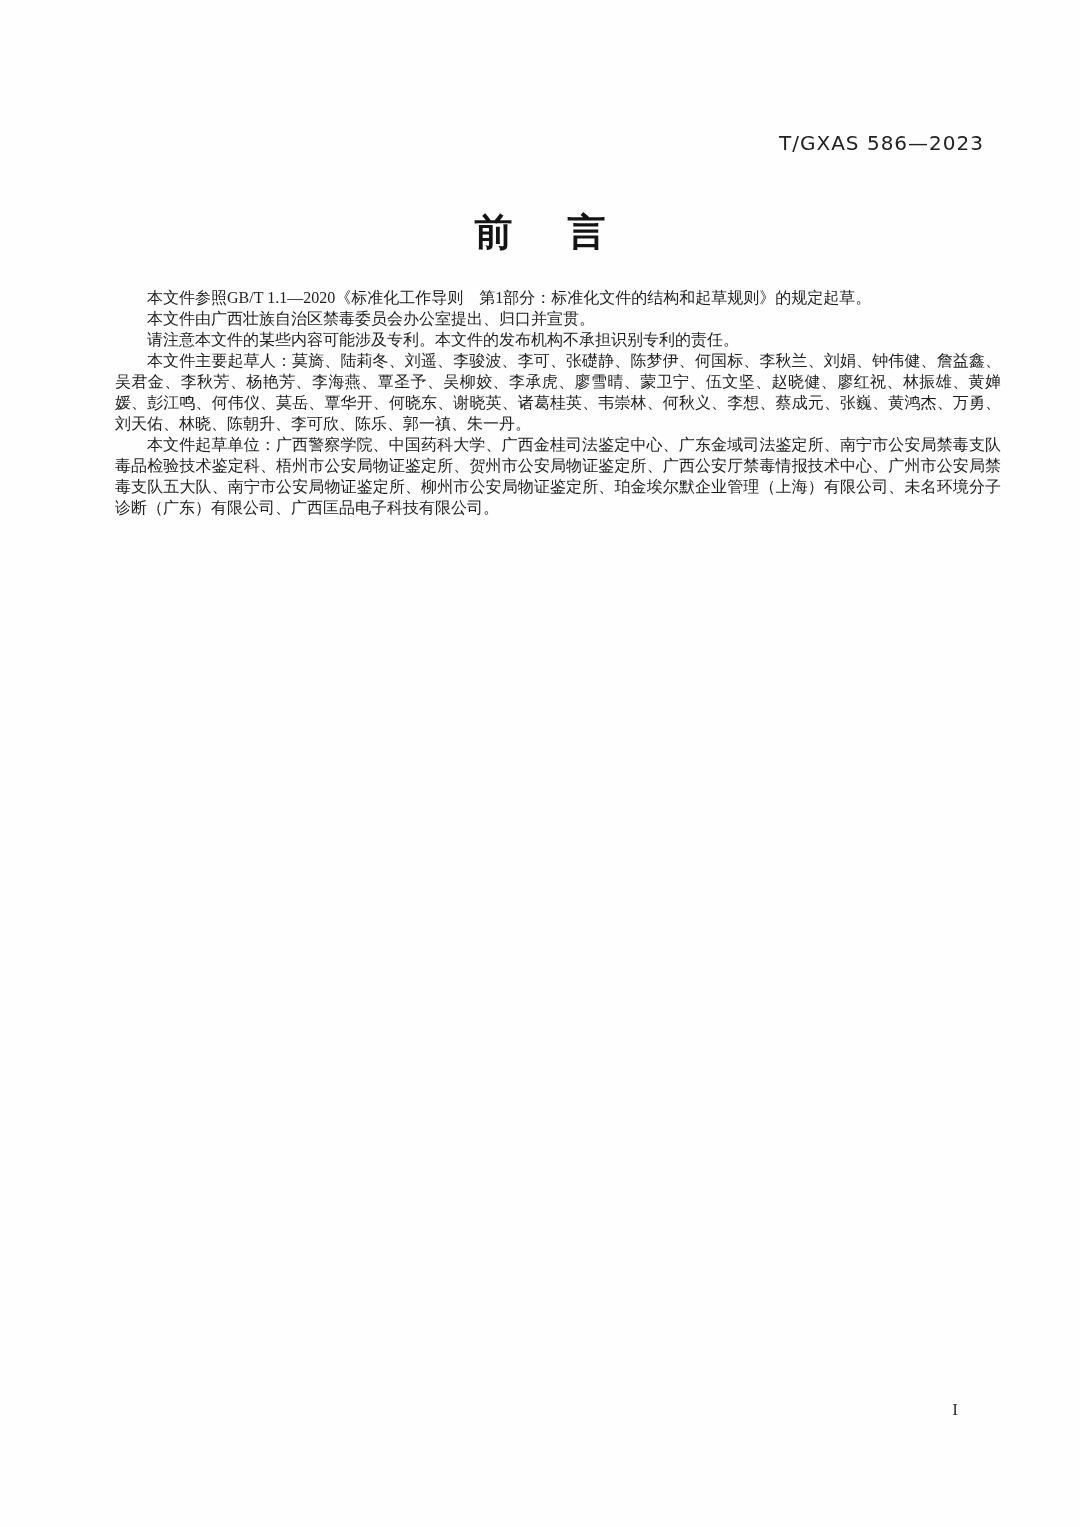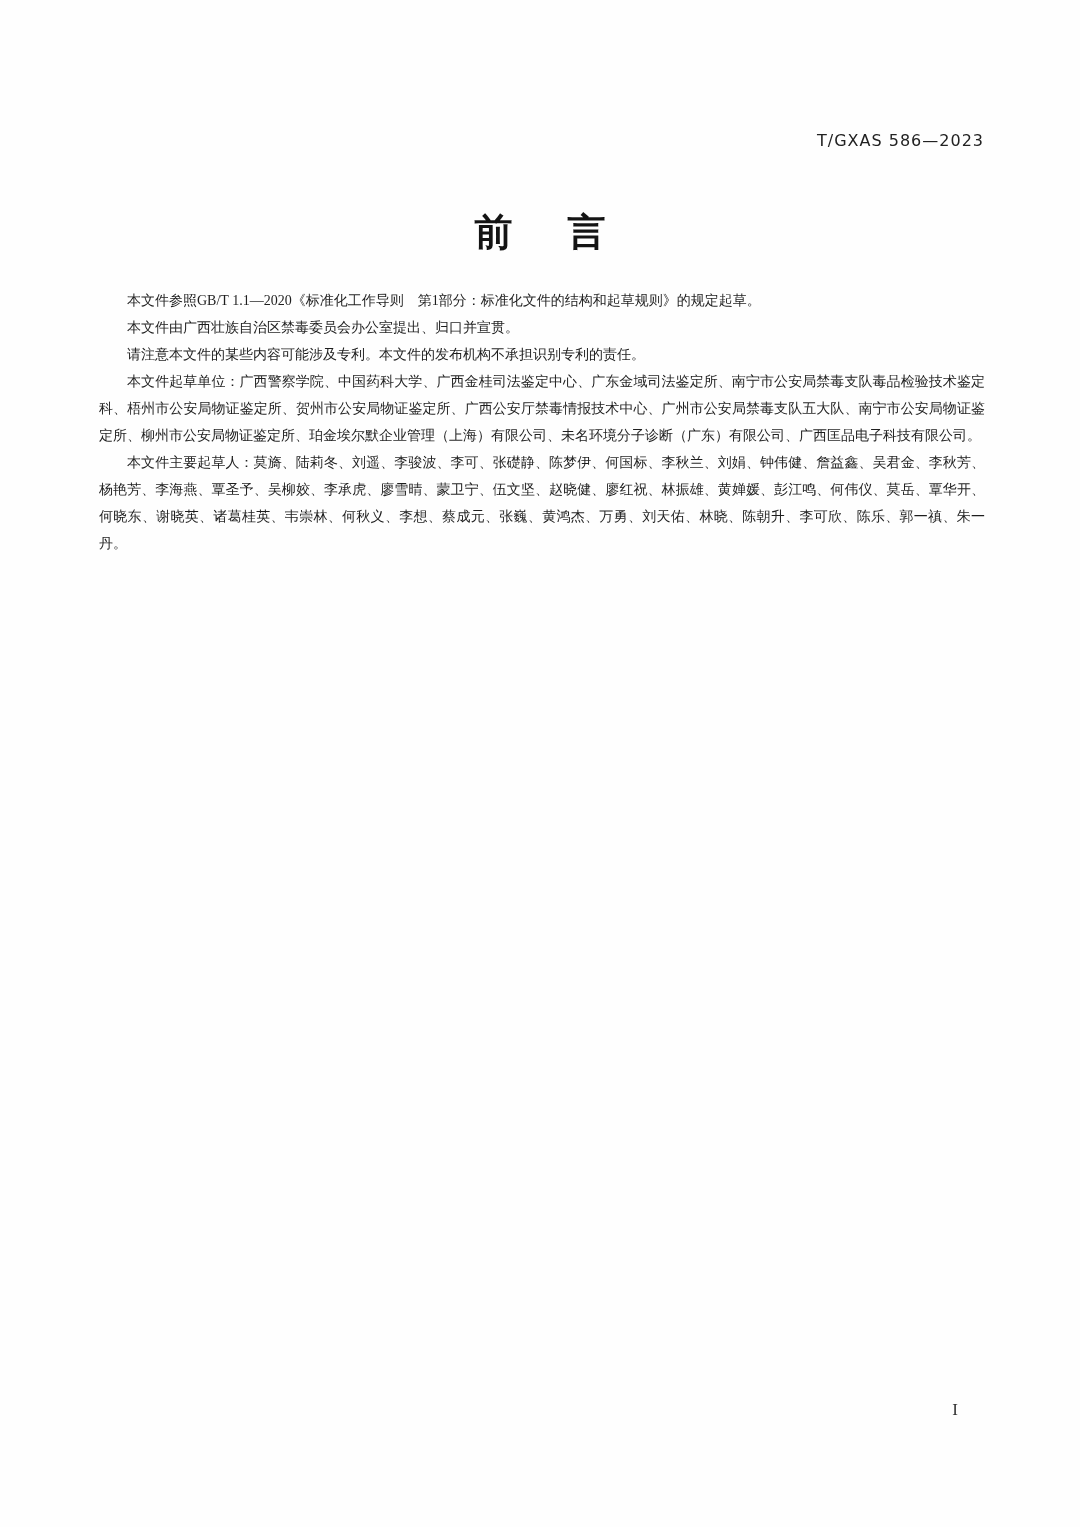--- a/index.html
+++ b/index.html
@@ -15,45 +15,45 @@
     background: #fefefe;
     color: #1e1e1e;
     font-family: "Liberation Serif", "DejaVu Serif", serif;
     overflow: hidden;
   }
   .doc-code {
     position: absolute;
     top: 131px;
     right: 96px;
     font-family: "DejaVu Sans", "Liberation Sans", sans-serif;
-    font-size: 16px;
+    font-size: 20px;
     letter-spacing: 1px;
     color: #222;
     white-space: nowrap;
   }
   .foreword-title {
     position: absolute;
     top: 207px;
     left: 0;
     width: 100%;
     margin: 0;
     text-align: center;
     font-size: 38px;
     font-weight: 600;
     letter-spacing: 1.45em;
     text-indent: 1.45em; 
     color: #141414;
   }
   .foreword-body {
     position: absolute;
     top: 287px;
-    left: 99px;
+    left: 115px;
     width: 886px;
-    font-size: 14px;
-    line-height: 27px;
+    font-size: 16px;
+    line-height: 21px;
     text-align: justify;
     color: #1e1e1e;
   }
   .foreword-body p {
     margin: 0;
     text-indent: 2em;
     word-break: break-all;
   }
   .page-number {
     position: absolute;
@@ -70,19 +70,19 @@
 <div class="page">
 
   <div class="doc-code">T/GXAS 586—2023</div>
 
   <h1 class="foreword-title">前言</h1>
 
   <div class="foreword-body">
     <p>本文件参照GB/T 1.1—2020《标准化工作导则　第1部分：标准化文件的结构和起草规则》的规定起草。</p>
     <p>本文件由广西壮族自治区禁毒委员会办公室提出、归口并宣贯。</p>
     <p>请注意本文件的某些内容可能涉及专利。本文件的发布机构不承担识别专利的责任。</p>
+    <p>本文件主要起草人：莫旖、陆莉冬、刘遥、李骏波、李可、张礎静、陈梦伊、何国标、李秋兰、刘娟、钟伟健、詹益鑫、吴君金、李秋芳、杨艳芳、李海燕、覃圣予、吴柳姣、李承虎、廖雪晴、蒙卫宁、伍文坚、赵晓健、廖红祝、林振雄、黄婵媛、彭江鸣、何伟仪、莫岳、覃华开、何晓东、谢晓英、诸葛桂英、韦崇林、何秋义、李想、蔡成元、张巍、黄鸿杰、万勇、刘天佑、林晓、陈朝升、李可欣、陈乐、郭一禛、朱一丹。</p>
     <p>本文件起草单位：广西警察学院、中国药科大学、广西金桂司法鉴定中心、广东金域司法鉴定所、南宁市公安局禁毒支队毒品检验技术鉴定科、梧州市公安局物证鉴定所、贺州市公安局物证鉴定所、广西公安厅禁毒情报技术中心、广州市公安局禁毒支队五大队、南宁市公安局物证鉴定所、柳州市公安局物证鉴定所、珀金埃尔默企业管理（上海）有限公司、未名环境分子诊断（广东）有限公司、广西匡品电子科技有限公司。</p>
-    <p>本文件主要起草人：莫旖、陆莉冬、刘遥、李骏波、李可、张礎静、陈梦伊、何国标、李秋兰、刘娟、钟伟健、詹益鑫、吴君金、李秋芳、杨艳芳、李海燕、覃圣予、吴柳姣、李承虎、廖雪晴、蒙卫宁、伍文坚、赵晓健、廖红祝、林振雄、黄婵媛、彭江鸣、何伟仪、莫岳、覃华开、何晓东、谢晓英、诸葛桂英、韦崇林、何秋义、李想、蔡成元、张巍、黄鸿杰、万勇、刘天佑、林晓、陈朝升、李可欣、陈乐、郭一禛、朱一丹。</p>
   </div>
 
   <div class="page-number">I</div>
 
 </div>
 
 </body></html>

